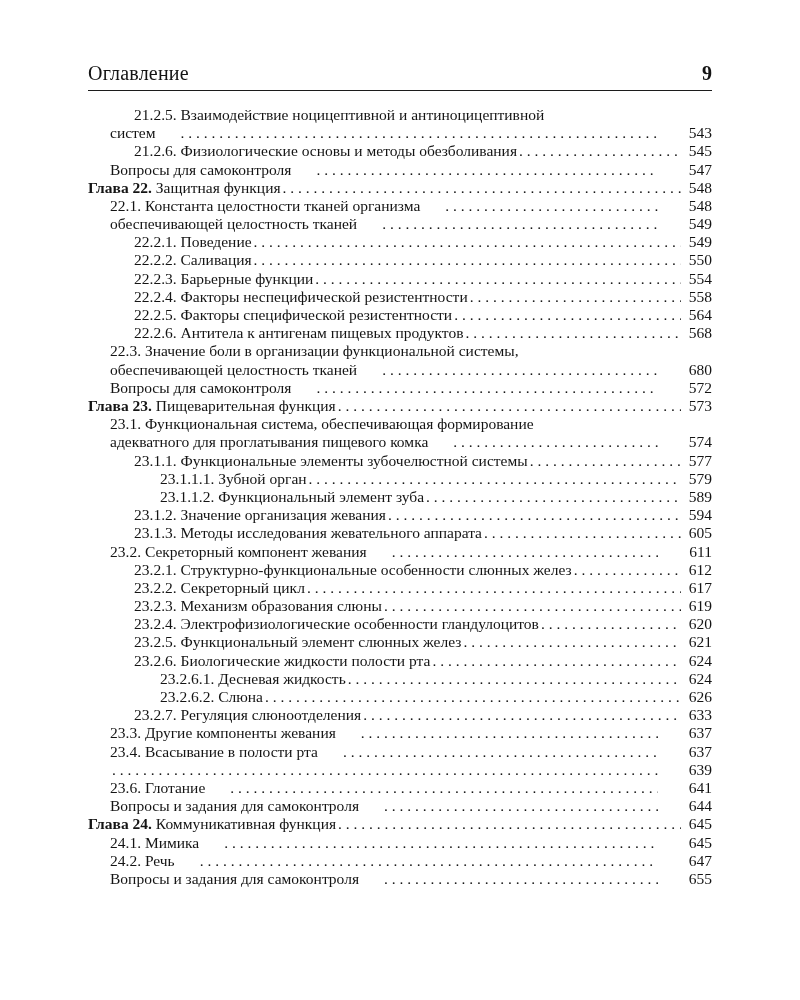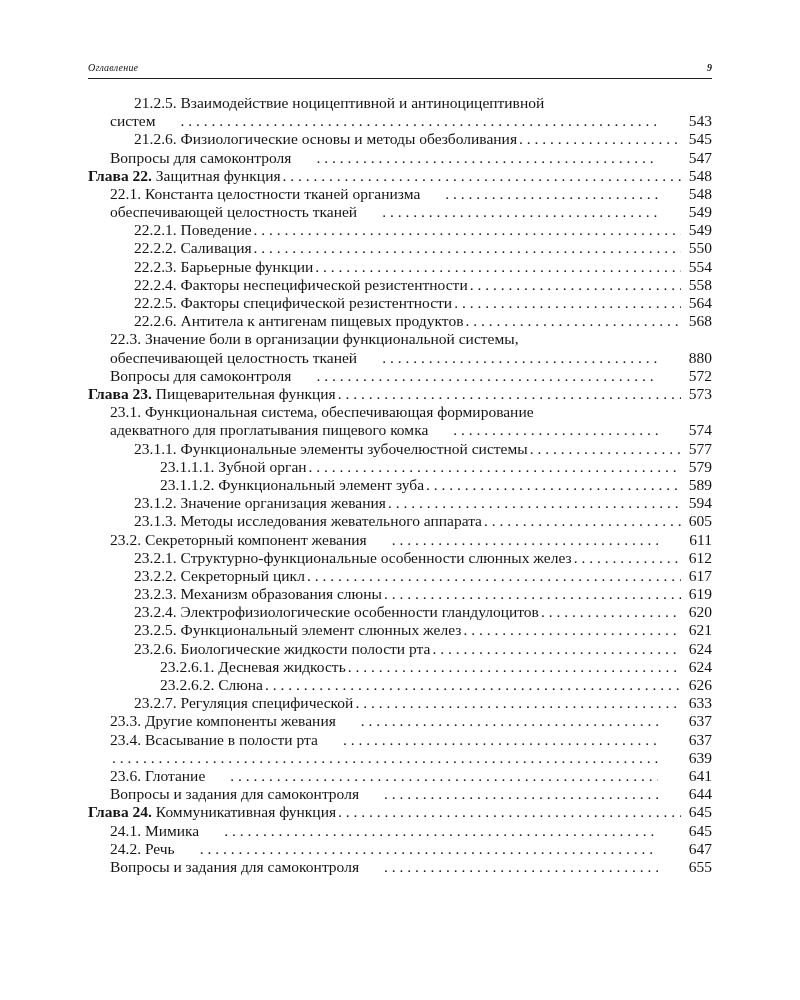--- a/index.html
+++ b/index.html
@@ -19,22 +19,21 @@
     font-size: 15.5px;
     color: #141414;
     overflow: hidden;
   }
   .header {
     display: flex;
     justify-content: space-between;
     align-items: baseline;
     padding-bottom: 5px;
     border-bottom: 1.6px solid #1c1c1c;
-    font-size: 10px;
-    font-style: italic;
+    font-size: 20px;
   }
   .header .running-title {
     letter-spacing: 0.2px;
   }
   .header .folio {
     font-weight: bold;
   }
   .toc {
     margin-top: 15px;
   }
@@ -150,21 +149,21 @@
           <span class="text">22.2.6. Антитела к антигенам пищевых продуктов</span>
           <span class="dots"> . . . . . . . . . . . . . . . . . . . . . . . . . . . . . . . . . . . . . . . . . . . . . . . . . . . . . . . . . . . . . . . . . . . . . . . . . . . . . . . . . . . . . . . . . . . . . . . . . . . . . . . . . . . . . . . . . . . . . . . .</span>
           <span class="pagenum">568</span>
         </div>
         <div class="line ind1">
           <span class="text">22.3. Значение боли в организации функциональной системы,</span>
         </div>
         <div class="line ind1">
           <span class="text">обеспечивающей целостность тканей</span>
           <span class="dots"> . . . . . . . . . . . . . . . . . . . . . . . . . . . . . . . . . . . . . . . . . . . . . . . . . . . . . . . . . . . . . . . . . . . . . . . . . . . . . . . . . . . . . . . . . . . . . . . . . . . . . . . . . . . . . . . . . . . . . . . .</span>
-          <span class="pagenum">880</span>
+          <span class="pagenum">680</span>
         </div>
         <div class="line ind1">
           <span class="text">Вопросы для самоконтроля</span>
           <span class="dots"> . . . . . . . . . . . . . . . . . . . . . . . . . . . . . . . . . . . . . . . . . . . . . . . . . . . . . . . . . . . . . . . . . . . . . . . . . . . . . . . . . . . . . . . . . . . . . . . . . . . . . . . . . . . . . . . . . . . . . . . .</span>
           <span class="pagenum">572</span>
         </div>
       </div>
       <div class="group">
         <div class="line ind0">
           <span class="prefix">Глава 23.</span>
@@ -244,21 +243,21 @@
           <span class="text">23.2.6.1. Десневая жидкость</span>
           <span class="dots"> . . . . . . . . . . . . . . . . . . . . . . . . . . . . . . . . . . . . . . . . . . . . . . . . . . . . . . . . . . . . . . . . . . . . . . . . . . . . . . . . . . . . . . . . . . . . . . . . . . . . . . . . . . . . . . . . . . . . . . . .</span>
           <span class="pagenum">624</span>
         </div>
         <div class="line ind3">
           <span class="text">23.2.6.2. Слюна</span>
           <span class="dots"> . . . . . . . . . . . . . . . . . . . . . . . . . . . . . . . . . . . . . . . . . . . . . . . . . . . . . . . . . . . . . . . . . . . . . . . . . . . . . . . . . . . . . . . . . . . . . . . . . . . . . . . . . . . . . . . . . . . . . . . .</span>
           <span class="pagenum">626</span>
         </div>
         <div class="line ind2">
-          <span class="text">23.2.7. Регуляция специфической</span>
+          <span class="text">23.2.7. Регуляция слюноотделения</span>
           <span class="dots"> . . . . . . . . . . . . . . . . . . . . . . . . . . . . . . . . . . . . . . . . . . . . . . . . . . . . . . . . . . . . . . . . . . . . . . . . . . . . . . . . . . . . . . . . . . . . . . . . . . . . . . . . . . . . . . . . . . . . . . . .</span>
           <span class="pagenum">633</span>
         </div>
         <div class="line ind1">
           <span class="text">23.3. Другие компоненты жевания</span>
           <span class="dots"> . . . . . . . . . . . . . . . . . . . . . . . . . . . . . . . . . . . . . . . . . . . . . . . . . . . . . . . . . . . . . . . . . . . . . . . . . . . . . . . . . . . . . . . . . . . . . . . . . . . . . . . . . . . . . . . . . . . . . . . .</span>
           <span class="pagenum">637</span>
         </div>
         <div class="line ind1">
           <span class="text">23.4. Всасывание в полости рта</span>

